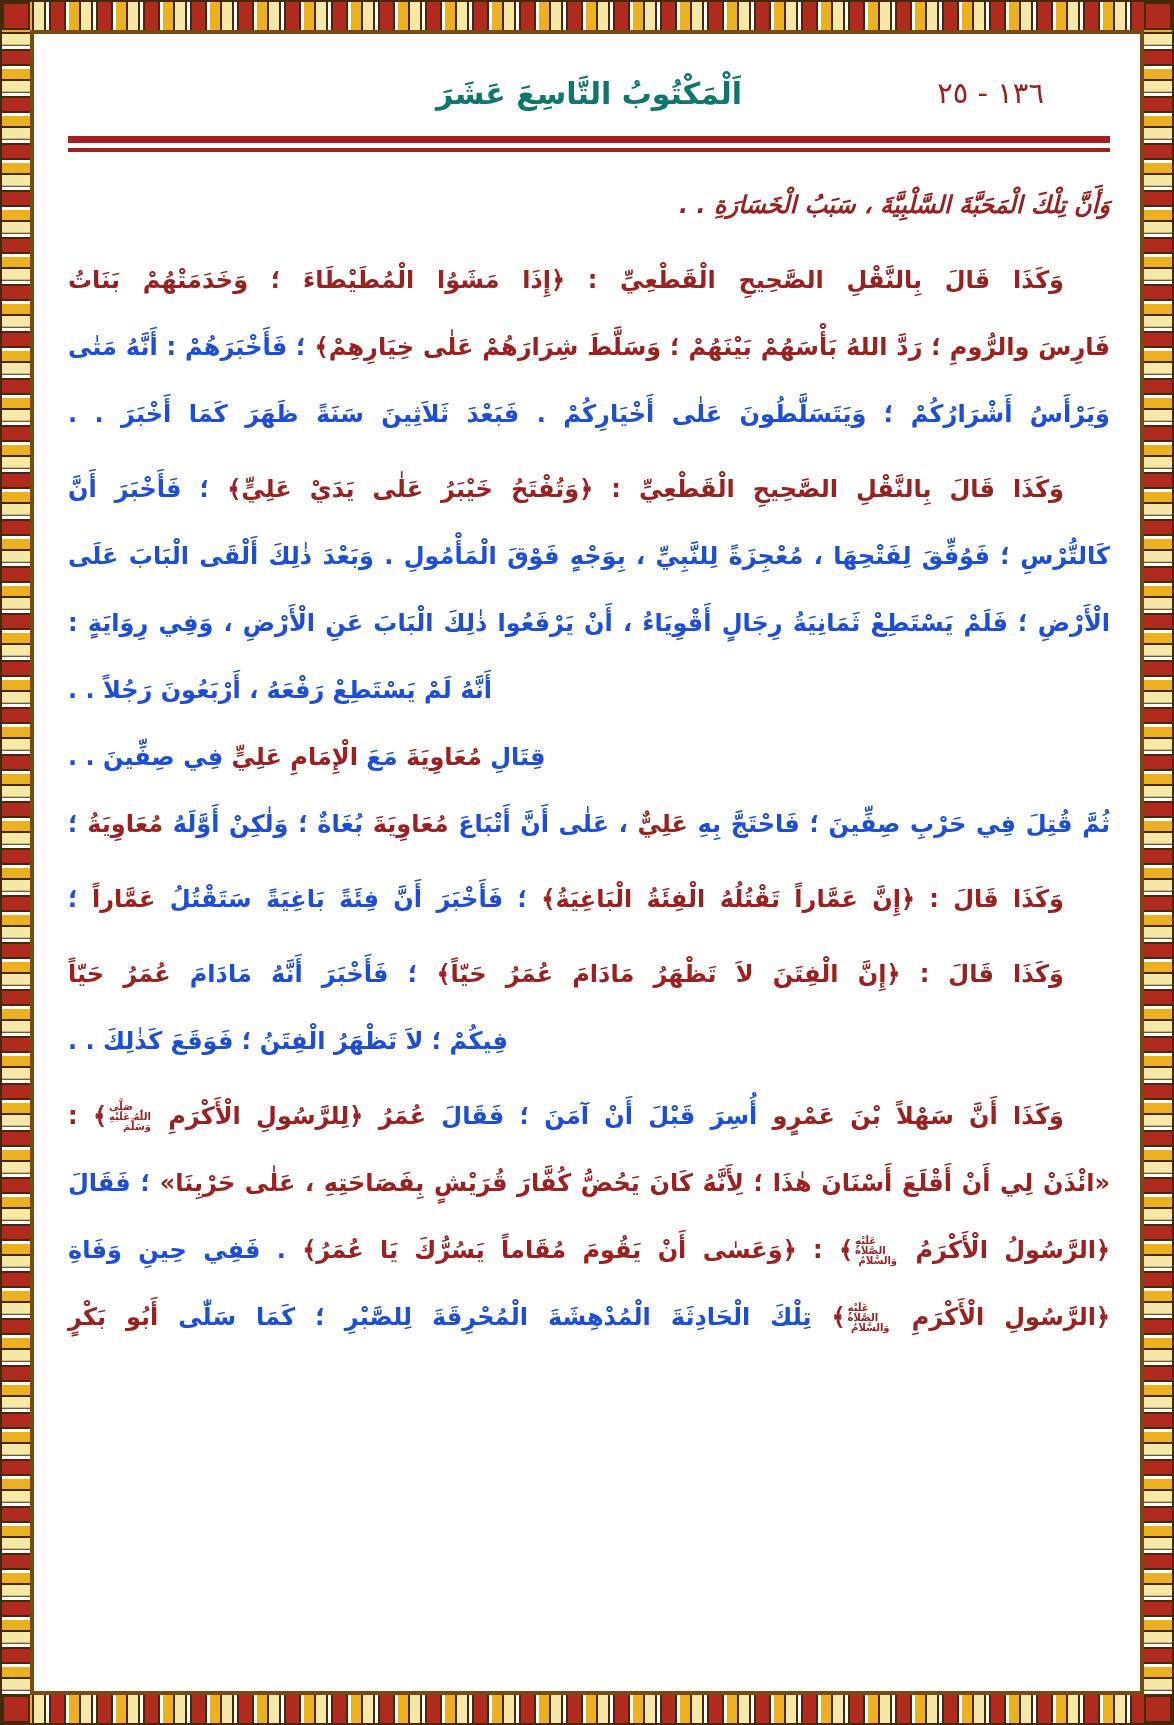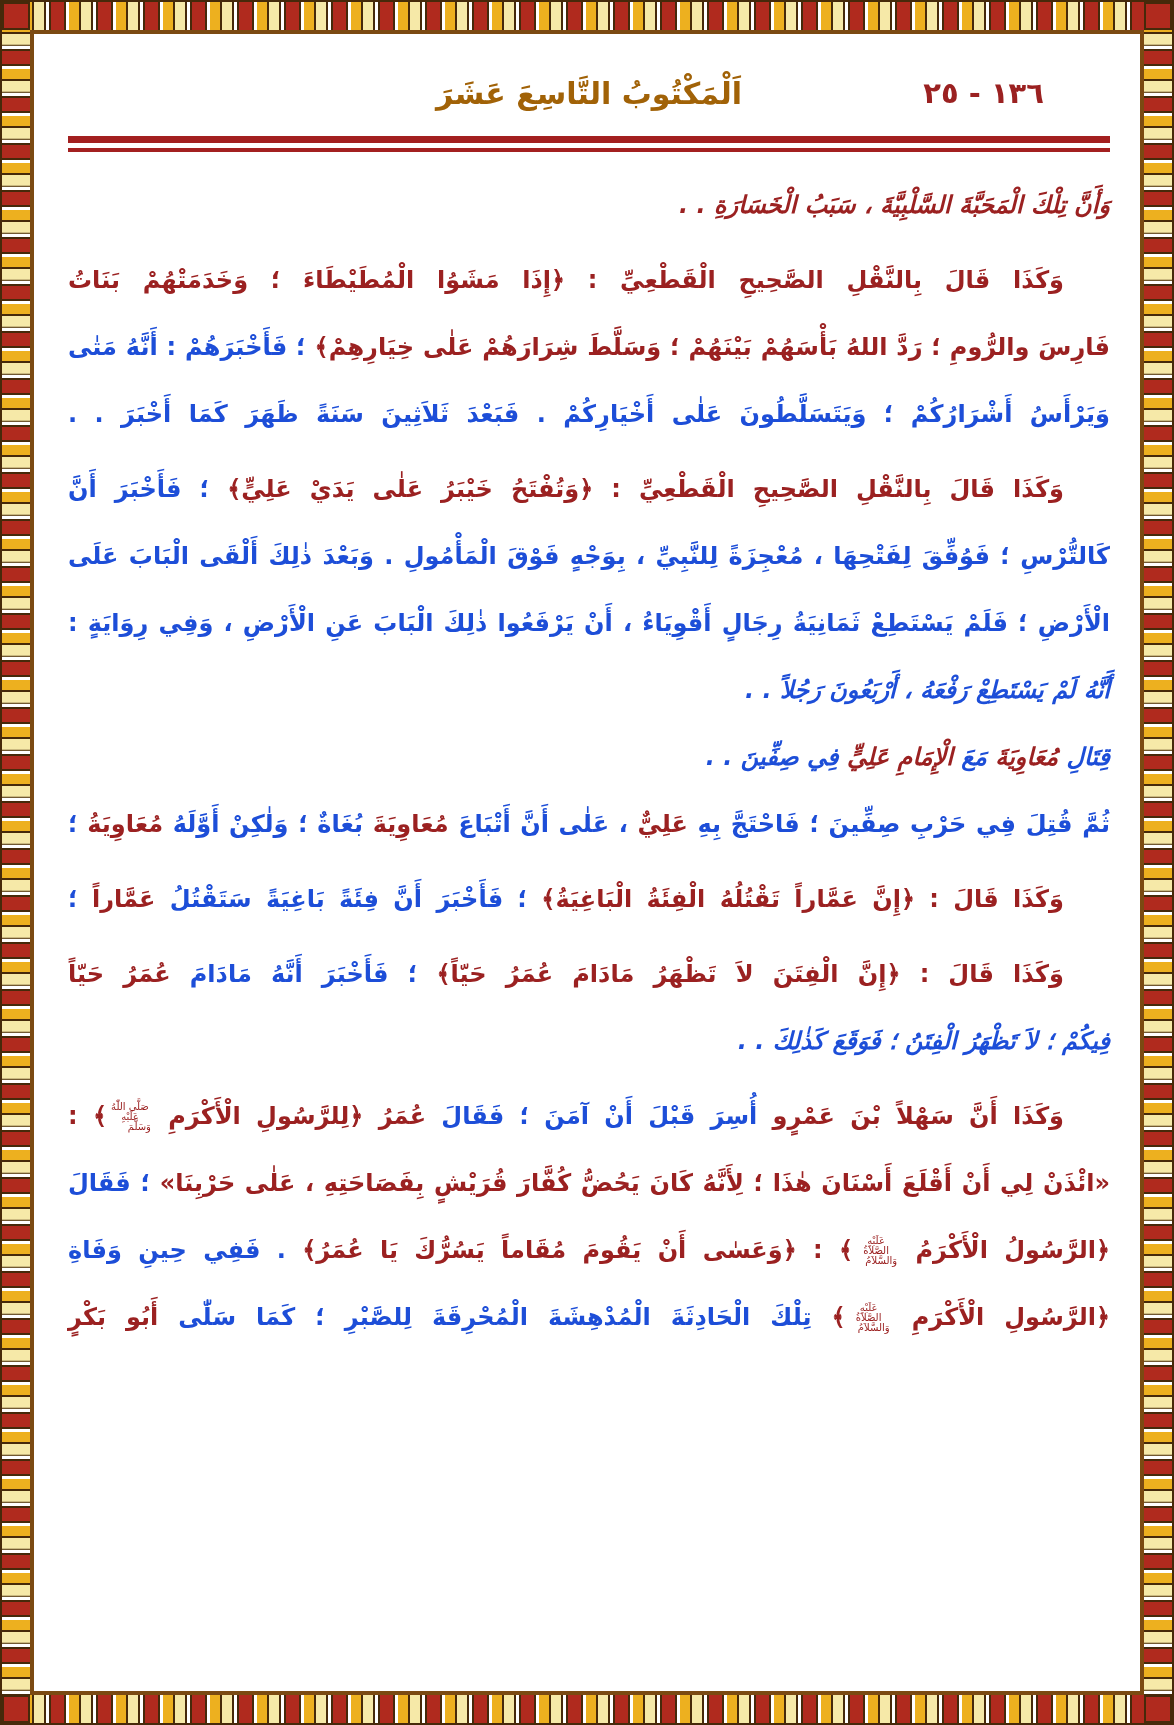--- a/index.html
+++ b/index.html
@@ -41,42 +41,42 @@
     border:4px solid #7b4a12; pointer-events:none;
   }
   
   .content {
     position:absolute; left:66px; right:62px; top:58px; bottom:46px;
     z-index:4; direction:rtl;
   }
   .header { position:relative; height:62px; }
   .header-number {
     position:absolute; left:auto; right:66px; top:16px;
-    color:#9b2121; font-weight:bold; font-size:29px; white-space:nowrap;
+    color:#9b2121; font-weight:normal; font-size:29px; white-space:nowrap;
   }
   .header-title {
     text-align:center; padding-top:16px;
-    color:#a16207; font-weight:bold; font-size:30px;
+    color:#0f766e; font-weight:bold; font-size:30px;
   }
   .double-rule {
     height:5px; margin-top:14px;
     border-top:7px solid #a32020; border-bottom:4px solid #a32020;
   }
   .body-text { margin-top:20px; font-weight:bold; font-size:24px; }
   .line { line-height:67px; min-height:67px; }
   .line.justify { text-align:justify; text-align-last:justify; }
   .line.right   { text-align:right;font-style:italic; }
-  .line.center  { text-align:right;font-style:italic; }
+  .line.center  { text-align:left; }
   .line.indent  { padding-right:46px; }
   .line.para    { margin-top:8px; }
   .seg-red   { color:#9b2121; }
   .seg-black { color:#1d4ed8; }
   .honorific {
     display:inline-block; width:42px; font-size:10px; line-height:10px;
-    vertical-align:middle; text-align:center; font-weight:normal;
+    vertical-align:middle; text-align:left; font-weight:bold;
     color:#9b2121; white-space:normal; margin:0 2px;
   }
 </style>
 </head>
 <body>
 
 <div class="page">
 
   <div class="b-strip b-top"></div>
   <div class="b-strip b-bottom"></div>

